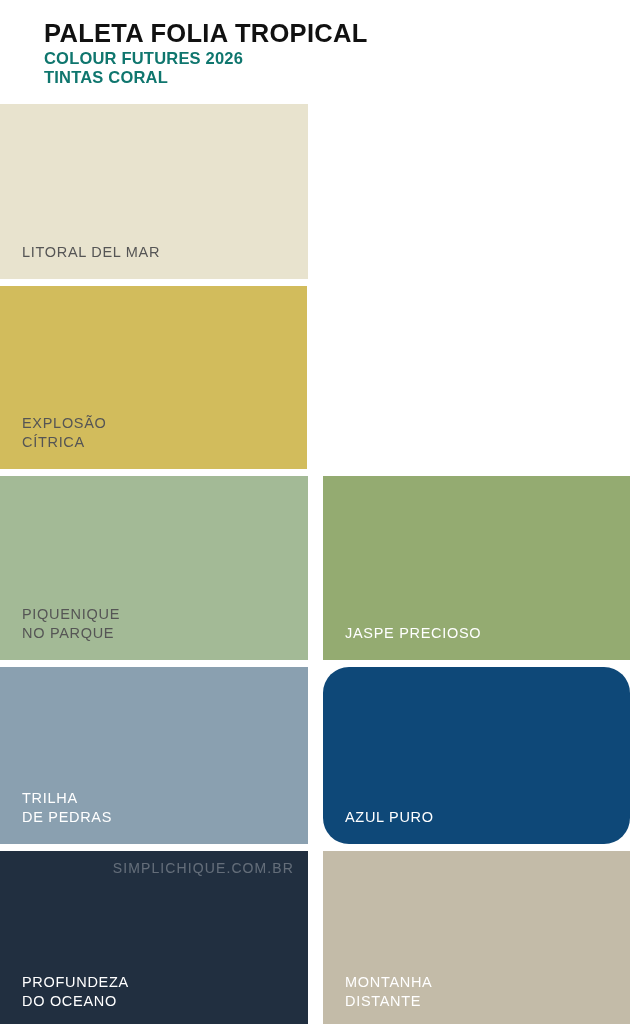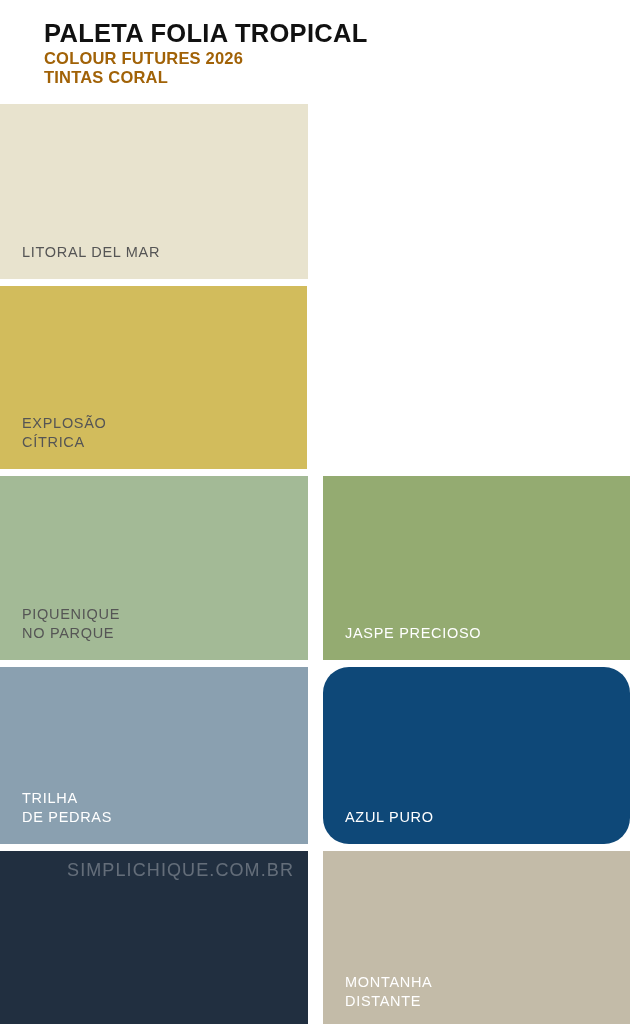--- a/index.html
+++ b/index.html
@@ -35,21 +35,21 @@
     letter-spacing: 0.3px;
     color: #111111;
     line-height: 1.08;
     margin: 0 0 1px 0;
     white-space: nowrap;
   }
   .title-sub {
     font-size: 16.5px;
     font-weight: bold;
     letter-spacing: 0.2px;
-    color: #a16207;
+    color: #0f766e;
     line-height: 1.18;
     margin: 0;
     white-space: nowrap;
   }
 
   
   .grid {
     position: absolute;
     left: 0;
     top: 107px;
@@ -86,21 +86,21 @@
     white-space: pre-line;
     margin: 0;
   }
   .sw-label.dark  { color: #555555; }
   .sw-label.light { color: #ffffff; }
 
   .watermark {
     position: absolute;
     right: 14px;
     top: 9px;
-    font-size: 18px;
+    font-size: 14px;
     letter-spacing: 1.1px;
     color: rgba(255,255,255,0.30);
     white-space: nowrap;
     margin: 0;
   }
 </style>
 </head>
 <body style="background-color: rgb(255, 255, 255);">
 
 <div class="page">
@@ -146,20 +146,22 @@
       </div>
       <div class="swatch right" style="background-color: rgb(14, 72, 120); border-radius: 26px;">
         <p class="sw-label light">AZUL PURO</p>
       </div>
     </div>
     <div class="row-sp"></div>
 
     <div class="row" style="height:177px">
       <div class="swatch left" style="background-color: rgb(33, 47, 64);">
         <p class="watermark">SIMPLICHIQUE.COM.BR</p>
+        <p class="sw-label light">PROFUNDEZA
+DO OCEANO</p>
       </div>
       <div class="swatch right" style="background-color: rgb(195, 187, 168);">
         <p class="sw-label light">MONTANHA
 DISTANTE</p>
       </div>
     </div>
 
   </div>
 </div>
 

